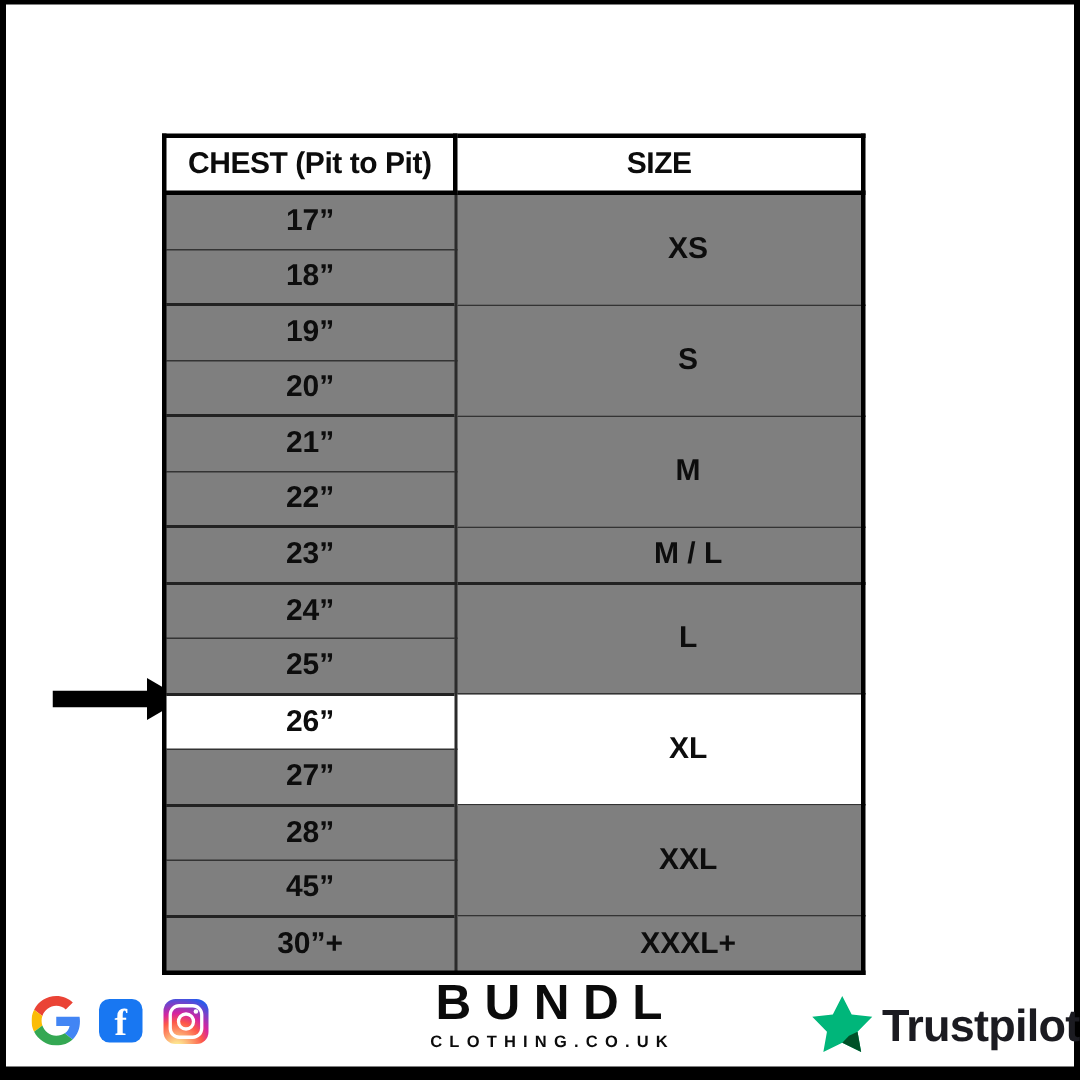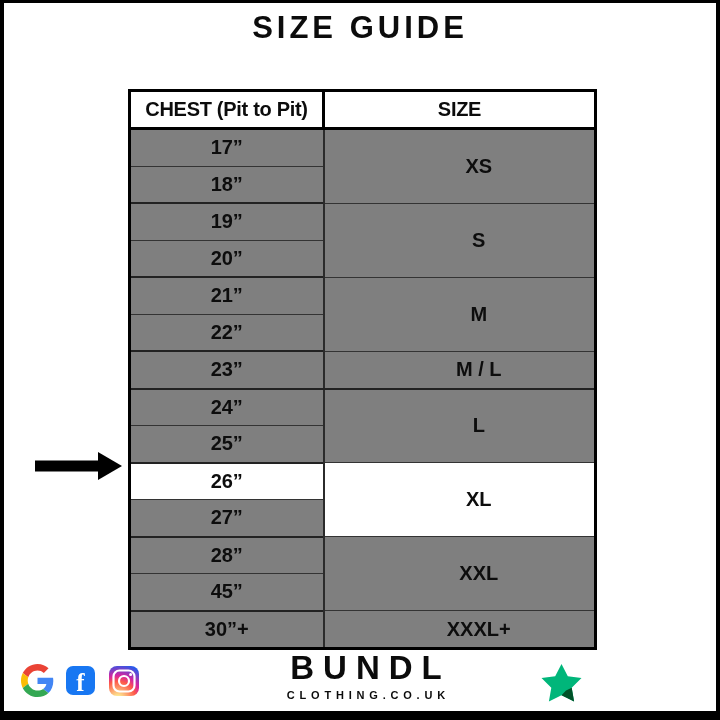--- a/index.html
+++ b/index.html
@@ -19,21 +19,21 @@
     position:absolute; left:0; top:10px; width:720px; text-align:center;
     font-size:31px; font-weight:bold; letter-spacing:4px; color:#0c0c0c;
   }
   .subtitle {
     position:absolute; left:0; top:55px; width:720px; text-align:center;
     font-size:14.5px; font-weight:bold; letter-spacing:5px; word-spacing:3px; color:#111;
   }
 
   
   table.size-table {
-    position:absolute; left:128px; top:89px; width:466px;
+    position:absolute; left:108px; top:89px; width:466px;
     border-collapse:collapse; table-layout:fixed;
     border:3px solid #000;
   }
   .size-table th {
     height:33px; background:#ffffff; border:3px solid #000;
     font-size:20px; font-weight:bold; letter-spacing:-0.3px; text-align:center; color:#0c0c0c;
   }
   .size-table td {
     height:33.5px; background:#7f7f7f; border:1.5px solid #333;
     font-size:20px; font-weight:bold; text-align:center; color:#0d0d0d;
@@ -69,21 +69,20 @@
 </head>
 <body>
 
 <div id="page">
 
   <div class="frame frame-top"></div>
   <div class="frame frame-left"></div>
   <div class="frame frame-right"></div>
   <div class="frame frame-bottom"></div>
 
-  <div class="title">SIZE GUIDE</div>
 
   <svg class="arrow-svg" width="87" height="28" viewBox="0 0 87 28">
     <rect x="0" y="8.5" width="63" height="11" fill="#000"></rect>
     <polygon points="63,0 87,14 63,28" fill="#000"></polygon>
   </svg>
 
   <table class="size-table">
     <colgroup>
         <col style="width:194px">
         <col style="width:272px">
@@ -168,15 +167,16 @@
   <div class="brand">
     <div class="brand-name">BUNDL</div>
     <div class="brand-tagline">CLOTHING.CO.UK</div>
   </div>
 
   <div class="trustpilot">
     <svg width="43" height="43" viewBox="0 0 43 43">
       <polygon fill="#00B67A" points="21.5,1 27.8,13.3 41.5,14.9 31.7,24.8 34.1,38.4 21.5,32.2 8.9,38.4 11.3,24.8 1.5,14.9 15.2,13.3"></polygon>
       <polygon fill="#005128" points="21.5,32.2 34.1,38.4 31.7,24.8 26,27.5"></polygon>
     </svg>
+    <span class="trustpilot-label">Trustpilot</span>
   </div>
 
 </div>
 
 </body></html>

